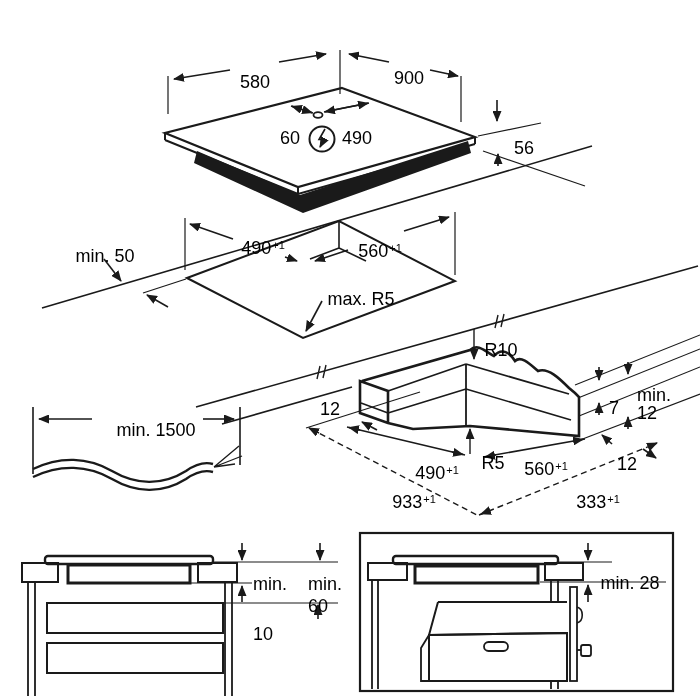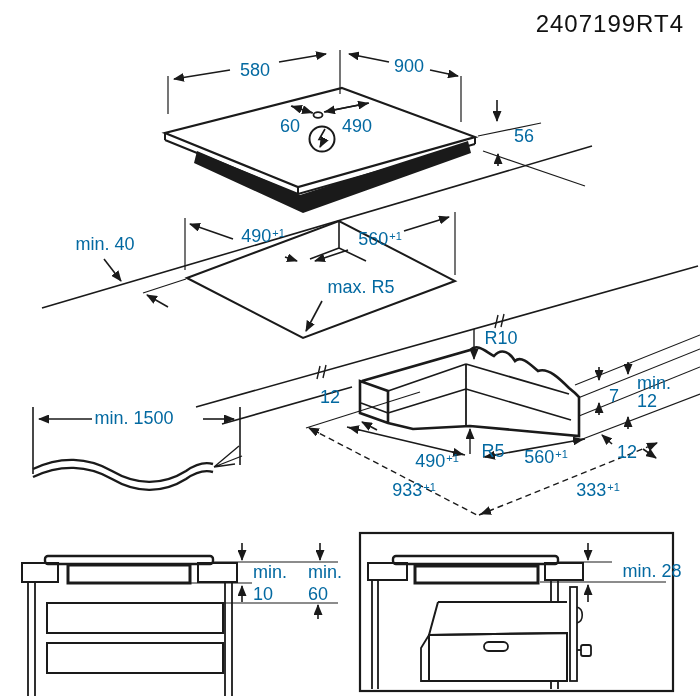--- a/index.html
+++ b/index.html
@@ -1,20 +1,20 @@
 <!DOCTYPE html>
 <html><head>
 <meta charset="utf-8">
 <style>
   html,body{margin:0;padding:0;background:#fff;}
   .canvas{position:relative;width:700px;height:700px;background:#ffffff;overflow:hidden;
           font-family:"Liberation Sans", sans-serif;color:#111;}
   svg{position:absolute;left:0;top:0;}
   .lbl{position:absolute;transform:translate(-50%,-50%);font-size:18px;line-height:1;
-       white-space:nowrap;color:#0369a1;}
+       white-space:nowrap;color:#000000;margin-top:12px;}
   .lbl .sup{font-size:11px;position:relative;top:-5px;margin-left:1px;}
   .part{position:absolute;top:10px;right:16px;font-size:24px;letter-spacing:1px;color:#111;}
   .stroke{stroke:#1a1a1a;fill:none;}
 </style>
 </head>
 <body>
 
 <div class="canvas">
 
 <svg width="700" height="700" viewBox="0 0 700 700">
@@ -161,46 +161,45 @@
       <path class="stroke" stroke-width="1.8" d="M429,635 L421,648 L421,681 L429,681"></path>
       <rect class="stroke" stroke-width="1.8" x="570" y="587" width="7" height="94"></rect>
       <path class="stroke" stroke-width="1.6" d="M577,607 C584,609 584,621 577,623"></path>
       <rect class="stroke" stroke-width="1.8" rx="4.5" x="484" y="642" width="24" height="9"></rect>
       <rect class="stroke" stroke-width="1.8" rx="2" x="581" y="645" width="10" height="11"></rect>
       <line class="stroke" stroke-width="1.8" x1="577" y1="650" x2="581" y2="650"></line>
     </g>
   </g>
 </svg>
 
-<div class="part">2407199RT4</div>
 
 <div class="lbl" style="left:255px;top:70px">580</div>
 <div class="lbl" style="left:409px;top:66px">900</div>
 <div class="lbl" style="left:290px;top:126px">60</div>
 <div class="lbl" style="left:357px;top:126px">490</div>
 <div class="lbl" style="left:524px;top:136px">56</div>
 
-<div class="lbl" style="left:105px;top:244px">min. 40</div>
+<div class="lbl" style="left:105px;top:244px">min. 50</div>
 <div class="lbl" style="left:263px;top:236px"><span>490</span><span class="sup">+1</span></div>
 <div class="lbl" style="left:380px;top:239px"><span>560</span><span class="sup">+1</span></div>
 <div class="lbl" style="left:361px;top:287px">max. R5</div>
 
 <div class="lbl" style="left:501px;top:338px">R10</div>
 <div class="lbl" style="left:330px;top:397px">12</div>
 <div class="lbl" style="left:614px;top:396px">7</div>
 <div class="lbl" style="left:654px;top:383px">min.</div>
 <div class="lbl" style="left:647px;top:401px">12</div>
 <div class="lbl" style="left:493px;top:451px">R5</div>
 <div class="lbl" style="left:437px;top:461px"><span>490</span><span class="sup">+1</span></div>
 <div class="lbl" style="left:546px;top:457px"><span>560</span><span class="sup">+1</span></div>
 <div class="lbl" style="left:627px;top:452px">12</div>
 <div class="lbl" style="left:414px;top:490px"><span>933</span><span class="sup">+1</span></div>
 <div class="lbl" style="left:598px;top:490px"><span>333</span><span class="sup">+1</span></div>
 
-<div class="lbl" style="left:134px;top:418px">min. 1500</div>
+<div class="lbl" style="left:156px;top:418px">min. 1500</div>
 
 <div class="lbl" style="left:270px;top:572px">min.</div>
-<div class="lbl" style="left:263px;top:594px">10</div>
+<div class="lbl" style="left:263px;top:622px">10</div>
 <div class="lbl" style="left:325px;top:572px">min.</div>
 <div class="lbl" style="left:318px;top:594px">60</div>
-<div class="lbl" style="left:652px;top:571px">min. 28</div>
+<div class="lbl" style="left:630px;top:571px">min. 28</div>
 
 </div>
 
 </body></html>

